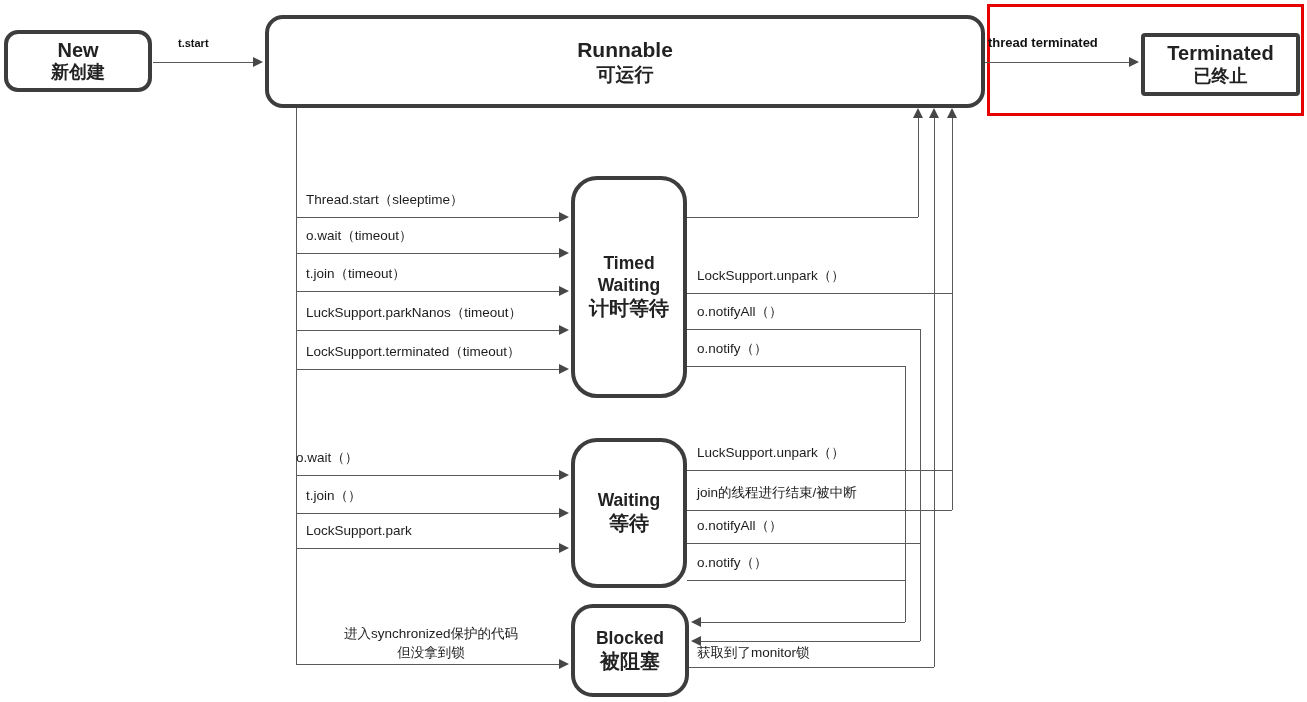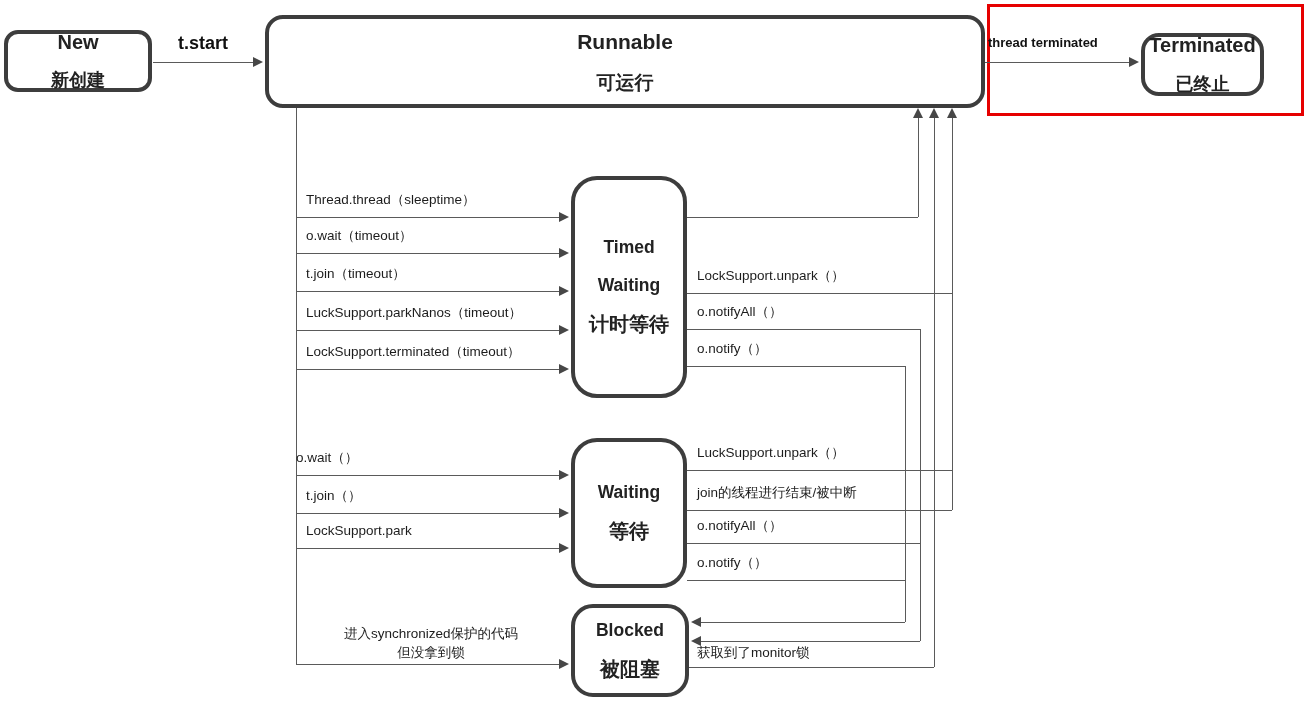--- a/index.html
+++ b/index.html
@@ -3,54 +3,54 @@
 <meta charset="utf-8">
 <style>
   html,body{margin:0;padding:0;background:#ffffff;}
   #canvas{
     position:relative;width:1307px;height:702px;background:#ffffff;
     font-family:"Liberation Sans","DejaVu Sans",sans-serif;overflow:hidden;
   }
   .box{
     position:absolute;box-sizing:border-box;border:4px solid #3d3d3d;border-radius:16px;
     background:#ffffff;display:flex;flex-direction:column;align-items:center;justify-content:center;
-    font-weight:bold;color:#222;text-align:center;line-height:1.22;z-index:3;gap:16px;
+    font-weight:bold;color:#222;text-align:center;line-height:1.22;z-index:3;
   }
   .box .en{font-size:20px;}
   .box .zh{font-size:18px;}
   .smallbox .en{font-size:17.5px;}
   .smallbox .zh{font-size:20px;}
   .hl{position:absolute;height:1px;background:#5a5a5a;z-index:1;}
   .vl{position:absolute;width:1px;background:#5a5a5a;z-index:1;}
   .ar{position:absolute;width:0;height:0;border-top:5px solid transparent;border-bottom:5px solid transparent;border-left:10px solid #474747;z-index:2;}
   .al{position:absolute;width:0;height:0;border-top:5px solid transparent;border-bottom:5px solid transparent;border-right:10px solid #474747;z-index:2;}
   .au{position:absolute;width:0;height:0;border-left:5px solid transparent;border-right:5px solid transparent;border-bottom:10px solid #474747;z-index:2;}
   .lbl{position:absolute;font-size:13.5px;color:#1c1c1c;white-space:nowrap;z-index:2;line-height:20px;}
-  .lbl-b{font-weight:bold;font-size:18px;color:#111;}
+  .lbl-b{font-weight:bold;font-size:11px;color:#111;}
   .lbl-c{text-align:center;white-space:normal;}
   .redrect{position:absolute;box-sizing:border-box;border:3px solid #e60000;background:transparent;z-index:0;}
 </style>
 </head>
 <body>
 
 <div id="canvas">
 
   <div class="redrect" style="left:987px;top:4px;width:317px;height:112px;"></div>
 
   <div class="box" style="left:4px;top:30px;width:148px;height:62px;border-radius:14px;">
     <span class="en">New</span>
     <span class="zh">新创建</span>
   </div>
 
   <div class="box" style="left:265px;top:15px;width:720px;height:93px;border-radius:18px;">
     <span class="en" style="font-size:21px;">Runnable</span>
     <span class="zh" style="font-size:19px;">可运行</span>
   </div>
 
-  <div class="box" style="left:1141px;top:33px;width:123px;height:63px;border-radius:18px;">
+  <div class="box" style="left:1141px;top:33px;width:159px;height:63px;border-radius:4px;">
     <span class="en">Terminated</span>
     <span class="zh">已终止</span>
   </div>
 
   <div class="box smallbox" style="left:571px;top:176px;width:116px;height:222px;border-radius:26px;">
     <span class="en">Timed</span>
     <span class="en">Waiting</span>
     <span class="zh">计时等待</span>
   </div>
 
@@ -69,21 +69,21 @@
   <div class="lbl lbl-b" style="left:178px;top:33px;">t.start</div>
 
   <div class="hl" style="left:985px;top:62px;width:148px;"></div>
   <div class="ar" style="left:1129px;top:57px;"></div>
   <div class="lbl lbl-b" style="left:988px;top:33px;font-size:13px;">thread terminated</div>
 
   <div class="vl" style="left:296px;top:108px;height:556px;"></div>
 
   <div class="hl" style="left:296px;top:217px;width:265px;"></div>
   <div class="ar" style="left:559px;top:212px;"></div>
-  <div class="lbl" style="left:306px;top:190px;">Thread.thread（sleeptime）</div>
+  <div class="lbl" style="left:306px;top:190px;">Thread.start（sleeptime）</div>
 
   <div class="hl" style="left:296px;top:253px;width:265px;"></div>
   <div class="ar" style="left:559px;top:248px;"></div>
   <div class="lbl" style="left:306px;top:226px;">o.wait（timeout）</div>
 
   <div class="hl" style="left:296px;top:291px;width:265px;"></div>
   <div class="ar" style="left:559px;top:286px;"></div>
   <div class="lbl" style="left:306px;top:264px;">t.join（timeout）</div>
 
   <div class="hl" style="left:296px;top:330px;width:265px;"></div>

